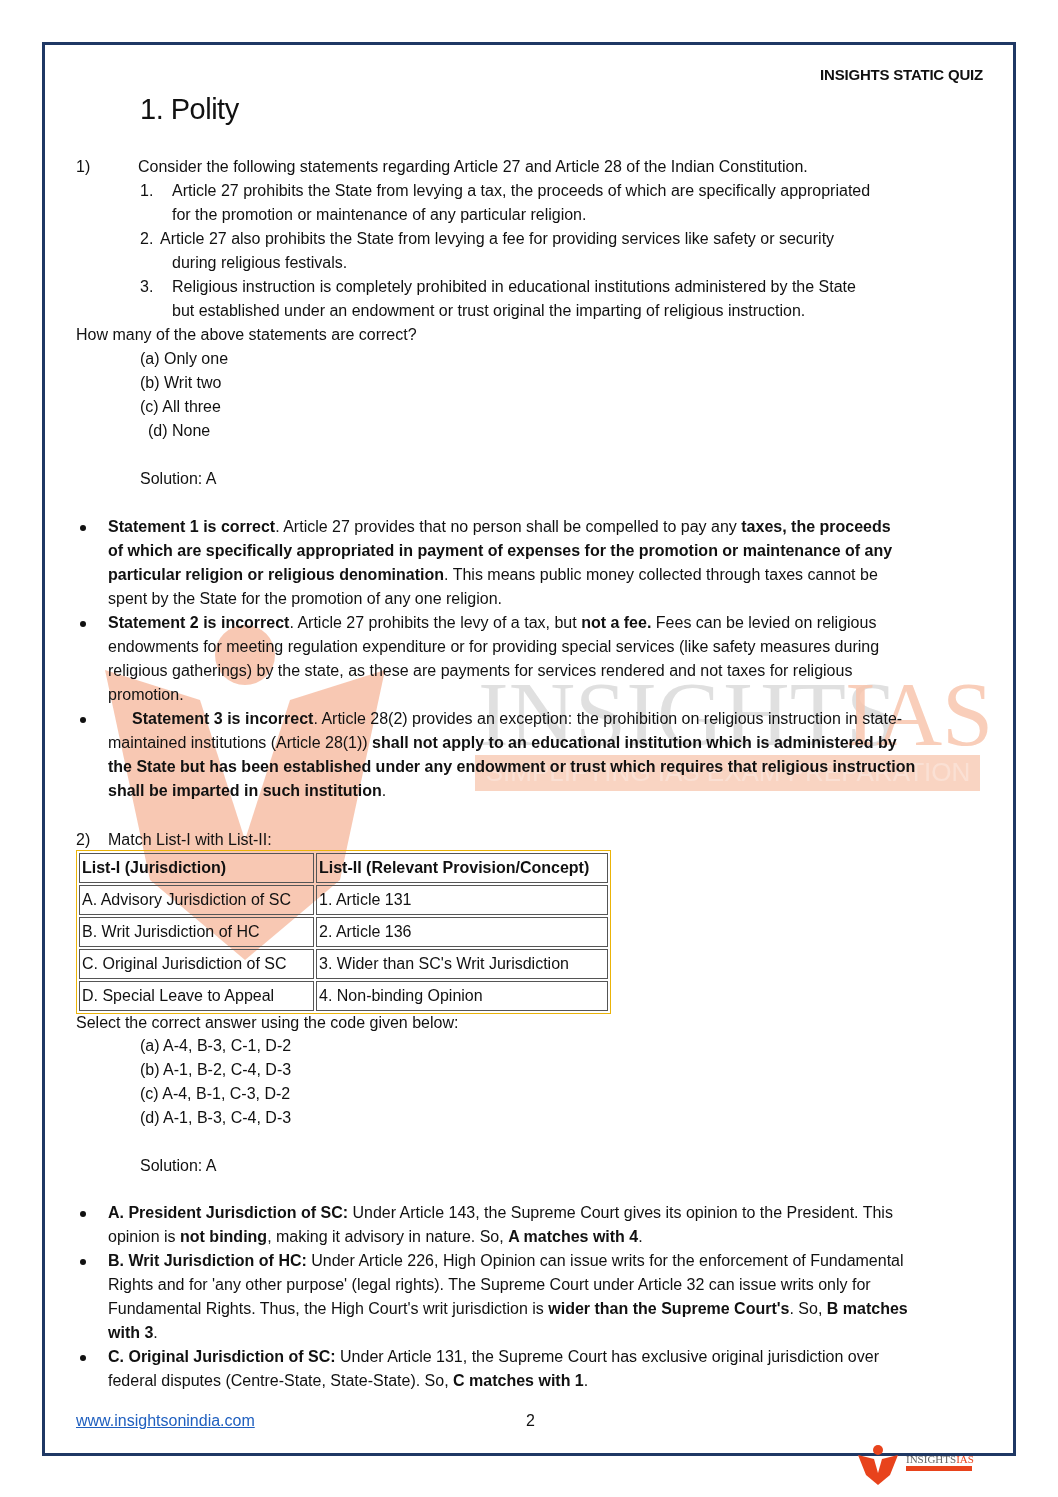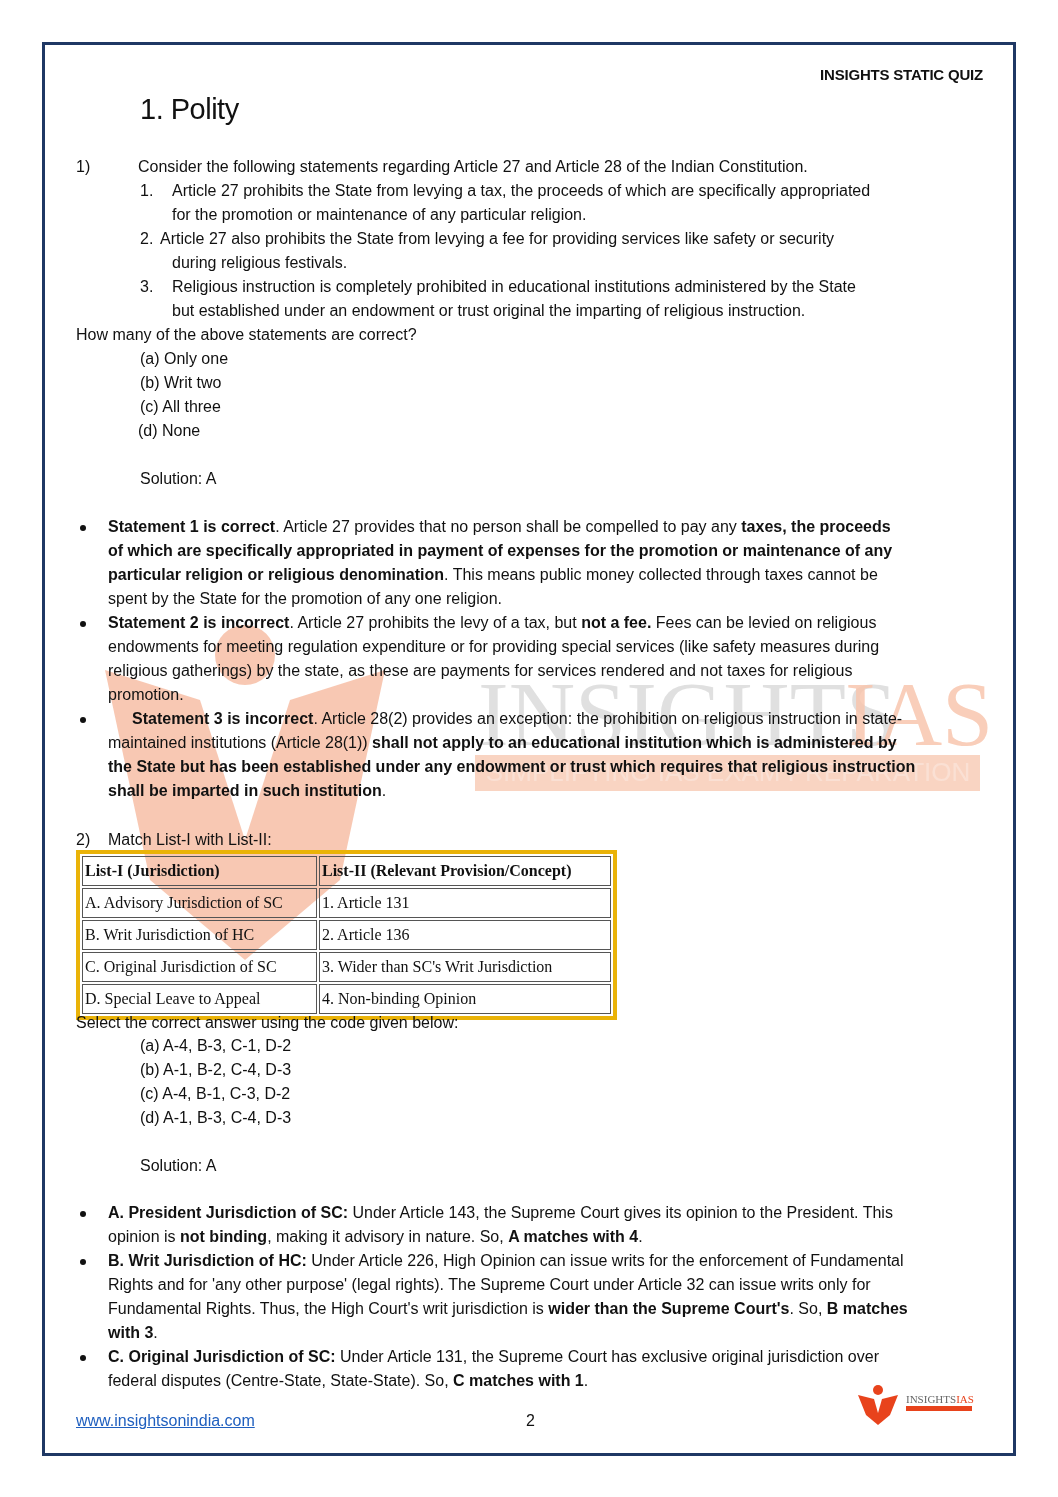--- a/index.html
+++ b/index.html
@@ -34,39 +34,39 @@
     }
     .txt { position: absolute; font-size: 16px; line-height: 24px; white-space: nowrap; }
     .q-num { position: absolute; font-size: 16px; line-height: 24px; }
     .b { font-weight: bold; }
     .bullet {
       position: absolute; width: 6px; height: 6px; border-radius: 50%;
       background: #111;
     }
     table.match {
       position: absolute; left: 76px; top: 850px;
-      border: 4px solid #eab308;
+      border: 1px solid #eab308;
       border-spacing: 2px;
       font-size: 16px;
-      font-family: Liberation Serif, serif;
+      font-family: Liberation Sans, sans-serif;
     }
     table.match td {
       border: 1px solid #555;
       padding: 2px 2px 2px 2px;
       height: 24px;
       white-space: nowrap;
     }
     table.match td.c1 { width: 229px; }
     table.match td.c2 { width: 286px; }
     .footer-link {
       position: absolute; left: 76px; top: 1412px;
       font-size: 16px; color: #1f5fbf; text-decoration: underline;
     }
     .page-num { position: absolute; left: 526px; top: 1412px; font-size: 16px; }
-    .footer-logo { position: absolute; left: 856px; top: 1383px; width: 120px; height: 40px; }
+    .footer-logo { position: absolute; left: 856px; top: 1443px; width: 120px; height: 40px; }
   </style>
 </head>
 <body>
 
 <div class="watermark">
   <svg width="1058" height="1497" viewBox="0 0 1058 1497">
 
     <circle cx="245" cy="655" r="30" fill="#f6b699" opacity="0.75"></circle>
 
     <polygon points="105,670 200,700 245,840 245,960 150,880" fill="#f6b699" opacity="0.75"></polygon>
@@ -105,21 +105,21 @@
       <span class="txt" style="left:172px; top:275px;">Religious instruction is completely prohibited in educational institutions administered by the State</span>
       <span class="txt" style="left:172px; top:299px;">but established under an endowment or trust original the imparting of religious instruction.</span>
     </div>
 
     <span class="txt" style="left:76px; top:323px;">How many of the above statements are correct?</span>
 
     <div>
       <span class="txt" style="left:140px; top:347px;">(a) Only one</span>
       <span class="txt" style="left:140px; top:371px;">(b) Writ two</span>
       <span class="txt" style="left:140px; top:395px;">(c) All three</span>
-      <span class="txt" style="left:138px; top:419px;">(d) None</span>
+      <span class="txt" style="left:148px; top:419px;">(d) None</span>
     </div>
 
     <span class="txt" style="left:140px; top:467px;">Solution: A</span>
 
     <div id="q1-expl">
         <span class="bullet" style="left: 80px; top: 525px;"></span>
         <span class="txt" style="left: 108px; top: 515px;"><span class="b">Statement 1 is correct</span><span>. Article 27 provides that no person shall be compelled to pay any </span><span class="b">taxes, the proceeds</span></span>
         <span class="txt" style="left: 108px; top: 539px;"><span class="b">of which are specifically appropriated in payment of expenses for the promotion or maintenance of any</span></span>
         <span class="txt" style="left: 108px; top: 563px;"><span class="b">particular religion or religious denomination</span><span>. This means public money collected through taxes cannot be</span></span>
         <span class="txt" style="left: 108px; top: 587px;"><span>spent by the State for the promotion of any one religion.</span></span>

